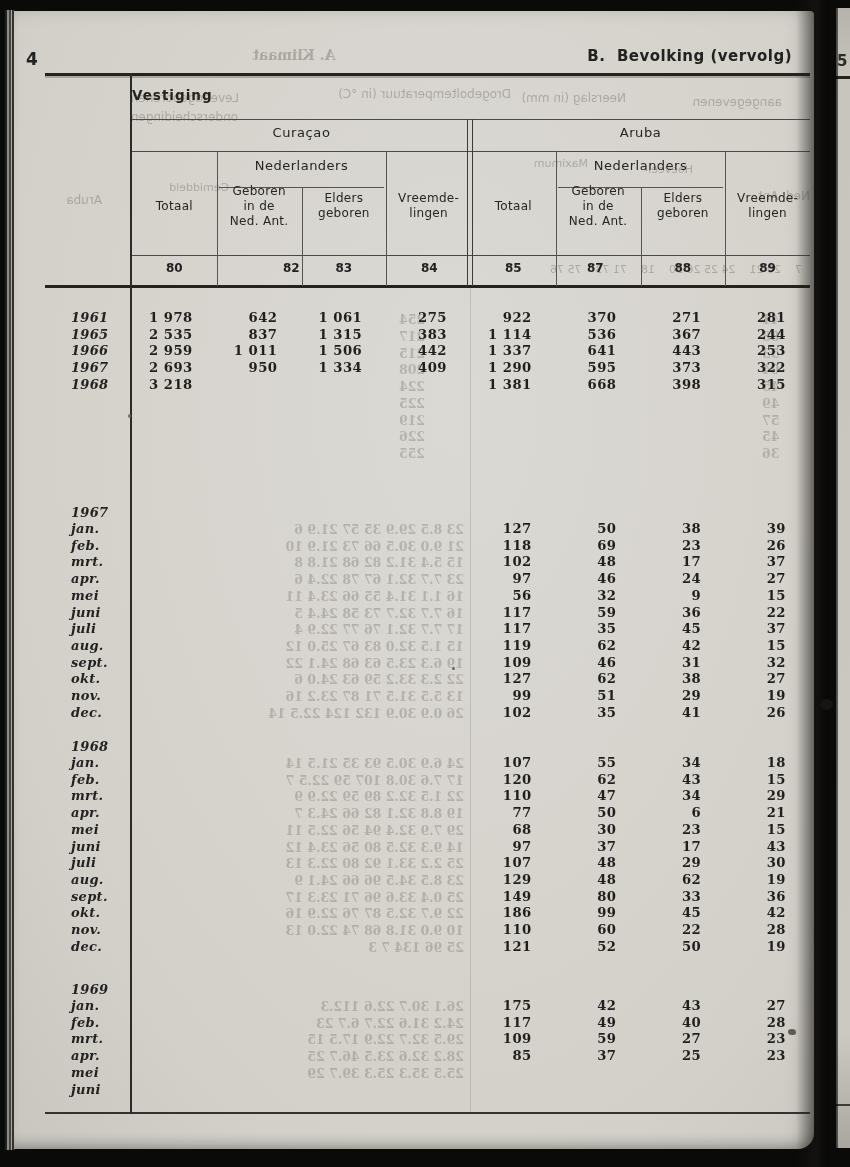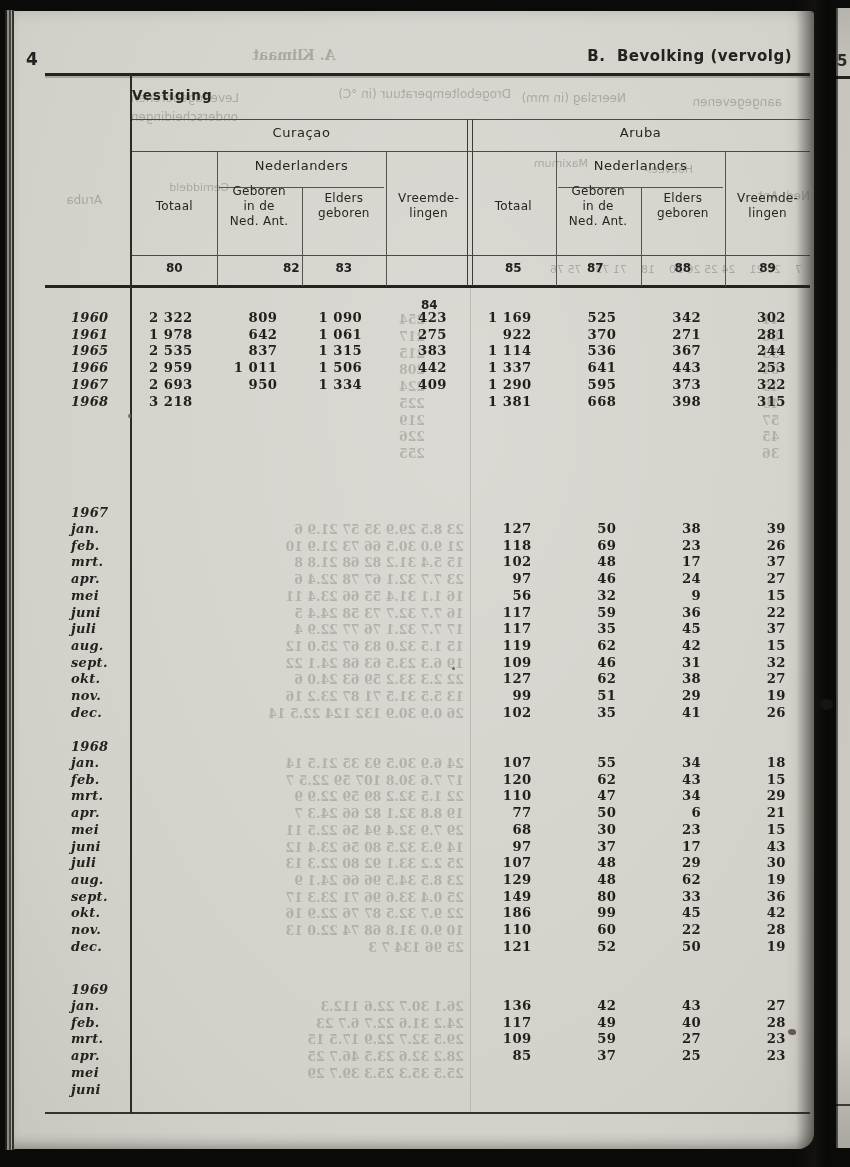--- a/index.html
+++ b/index.html
@@ -204,40 +204,29 @@
         <div>Elders<br>geboren</div>
       </div>
       <div class="colhead" style="left: 711.25px; width: 84.75px;">
         <div>Vreemde-<br>lingen</div>
       </div>
     </div>
   <div id="col-codes">
       <div class="colcode" style="left: 118px; width: 84.75px;">80</div>
       <div class="colcode" style="left: 219px; width: 84.75px; margin-left: 16px;">82</div>
       <div class="colcode" style="left: 287.5px; width: 84.75px;">83</div>
-      <div class="colcode" style="left: 372.25px; width: 86px; margin-top: 37px;">84</div>
+      <div class="colcode" style="left: 372.25px; width: 86px;">84</div>
       <div class="colcode" style="left: 457px; width: 84.75px;">85</div>
       <div class="colcode" style="left: 541.75px; width: 79px;">87</div>
       <div class="colcode" style="left: 626.5px; width: 84.75px;">88</div>
       <div class="colcode" style="left: 711.25px; width: 84.75px;">89</div>
     </div>
 
   <div id="sections">
       <div class="rows" style="top: 299px;">
-        <div class="drow">
-          <div class="lbl">1960</div>
-          <div class="num">2 322</div>
-          <div class="num">809</div>
-          <div class="num">1 090</div>
-          <div class="num">423</div>
-          <div class="num">1 169</div>
-          <div class="num">525</div>
-          <div class="num">342</div>
-          <div class="num">302</div>
-        </div>
         <div class="drow">
           <div class="lbl">1961</div>
           <div class="num">1 978</div>
           <div class="num">642</div>
           <div class="num">1 061</div>
           <div class="num">275</div>
           <div class="num">922</div>
           <div class="num">370</div>
           <div class="num">271</div>
           <div class="num">281</div>
@@ -558,21 +547,21 @@
         </div>
       </div>
       <div class="sec-head" style="top: 971px;">1969</div>
       <div class="rows" style="top: 987px;">
         <div class="drow">
           <div class="lbl">jan.</div>
           <div class="num"></div>
           <div class="num"></div>
           <div class="num"></div>
           <div class="num"></div>
-          <div class="num">136</div>
+          <div class="num">175</div>
           <div class="num">42</div>
           <div class="num">43</div>
           <div class="num">27</div>
         </div>
         <div class="drow">
           <div class="lbl">feb.</div>
           <div class="num"></div>
           <div class="num"></div>
           <div class="num"></div>
           <div class="num"></div>

